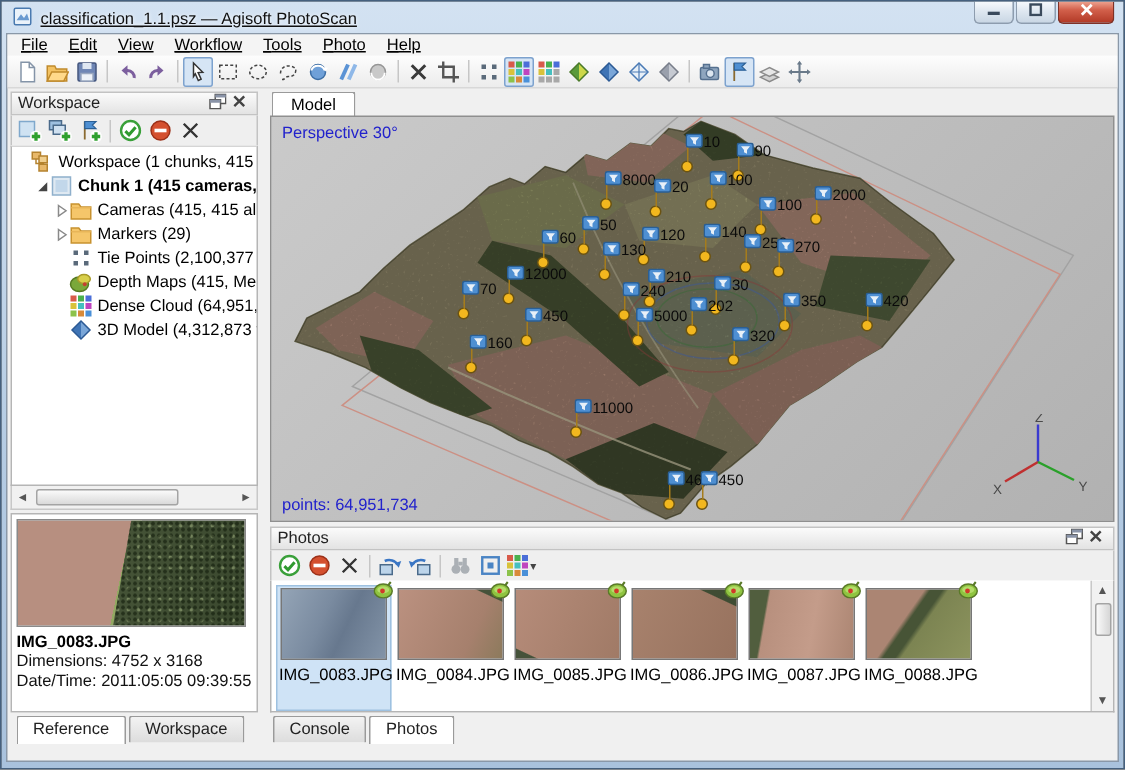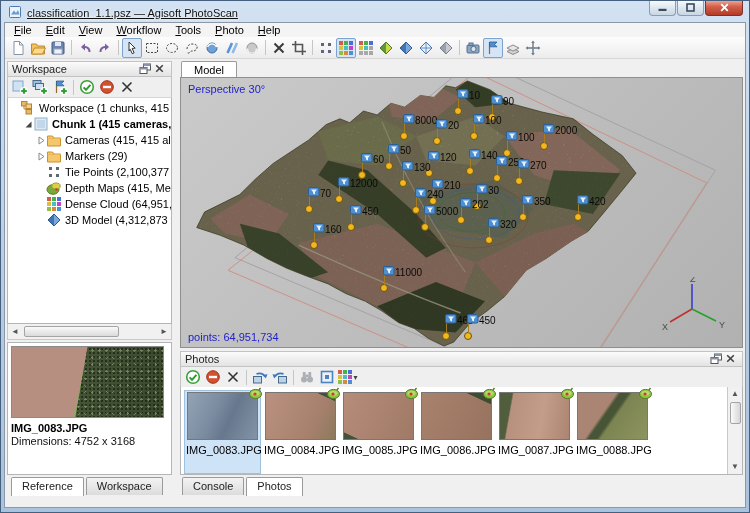--- a/index.html
+++ b/index.html
@@ -8,21 +8,21 @@
     padding:0 3px 4px;position:relative;font-family:"Liberation Sans",sans-serif;font-size:11px;color:#000;overflow:hidden;}
   
   .titlebar{height:21px;display:flex;align-items:center;padding:2px 2px 0 4px;position:relative;}
   .titlebar .ttl{margin-left:5px;color:#101010;text-shadow:0 0 3px #fff;text-decoration:underline;}
   .winbtns{position:absolute;right:3px;top:0;display:flex;}
   .wbtn{width:27px;height:15px;border:1px solid #8d9cae;border-top:none;border-radius:0 0 4px 4px;
     background:linear-gradient(#f7fafd,#dfe8f1 45%,#c9d6e4);display:flex;align-items:center;justify-content:center;margin-left:1px;}
   .wbtn.close{width:38px;background:linear-gradient(#eda390,#d2604b 40%,#b23a27);border-color:#7e3127;}
   
   .appbody{background:#f0f0f0;height:486px;border:1px solid #8a98a8;display:flex;flex-direction:column;}
-  .menubar{height:14px;display:flex;align-items:center;padding-left:2px;background:#f4f4f4;}
+  .menubar{height:14px;display:flex;align-items:center;padding-left:2px;background:#f4f4f4;text-decoration:underline;}
   .menu-item{padding:1px 7px;}
   .menu-item u{text-decoration:underline;}
   .toolbar{height:22px;display:flex;align-items:center;padding:0 3px;background:linear-gradient(#fdfdfd,#ececec);border-bottom:1px solid #d8d8d8;flex:0 0 22px;}
   .tbtn{width:20px;height:20px;padding:1px;border:1px solid transparent;background:transparent;display:flex;align-items:center;justify-content:center;border-radius:2px;flex:0 0 auto;}
   .tbtn.active{border-color:#7da2ce;background:#d6e5f5;}
   .tbtn.disabled{opacity:.45;}
   .tbtn .caret{font-size:8px;color:#444;margin-left:1px;}
   .tsep{width:1px;height:15px;background:#c6c6c6;margin:0 3px;flex:0 0 1px;}
   .ticon svg{display:block;}
   
@@ -544,20 +544,21 @@
           <span class="hthumb"></span>
           <span class="hspacer"></span>
           <span class="sarrow">►</span>
         </div>
         <div class="preview">
           <div class="pimg">
               <div class="trees"></div>
             </div>
           <div class="pname">IMG_0083.JPG</div>
           <div class="pline">Dimensions: 4752 x 3168</div>
+          <div class="pline">Date/Time: 2011:05:05 09:39:55</div>
         </div>
         <div class="tabs" id="lefttabs">
             <span class="tab active">Reference</span>
             <span class="tab">Workspace</span>
           </div>
         <div class="statusstrip"></div>
       </div>
 
       <div class="rightcol">
         <div class="model-tabrow">

